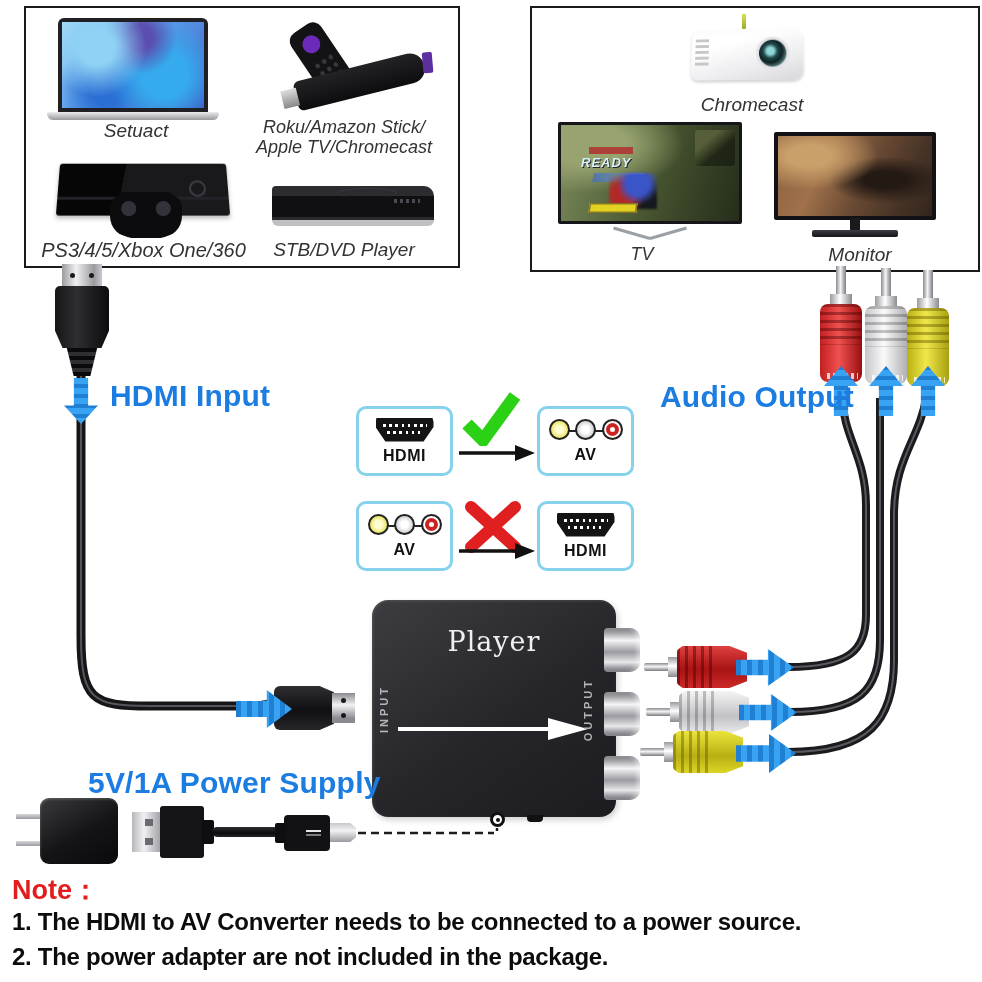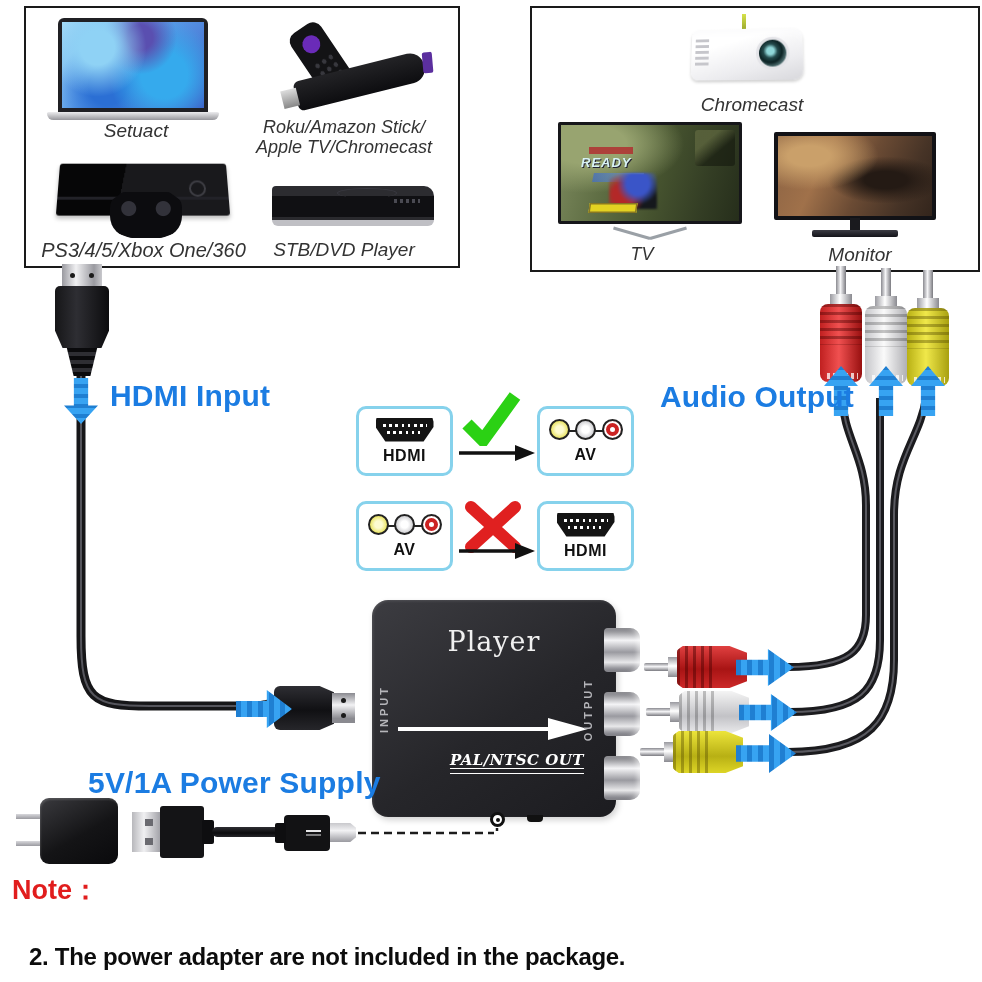--- a/index.html
+++ b/index.html
@@ -375,23 +375,20 @@
   <div class="conv-box" style="left:537px;top:501px;">
     <div class="ic-hdmi"></div>
     <div class="conv-label">HDMI</div>
   </div>
 
   <div class="converter">
     <div class="cv-brand">Player</div>
     <svg class="cv-arrow" width="192" height="26" viewBox="0 0 192 26">
       <polygon points="0,11 150,11 150,2 190,13 150,24 150,15 0,15" fill="#ffffff"></polygon>
     </svg>
-    <div class="cv-std-wrap">
-      <span class="cv-std">PAL/NTSC OUT</span>
-    </div>
     <div class="vtext" style="left:6px;top:85px;">INPUT</div>
     <div class="vtext" style="left:210px;top:78px;">OUTPUT</div>
     <div class="cv-jack" style="top:28px;"></div>
     <div class="cv-jack" style="top:92px;"></div>
     <div class="cv-jack" style="top:156px;"></div>
     <div class="cv-port"></div>
     <div class="cv-switch"></div>
   </div>
 
   <div class="rca-h rca-red" style="left:644px;top:646px;">
@@ -437,15 +434,16 @@
   <div class="pw-prong" style="left:16px;top:814px;"></div>
   <div class="pw-prong" style="left:16px;top:841px;"></div>
   <div class="pw-body"></div>
   <div class="usbA-metal"></div>
   <div class="usbA-house"></div>
   <div class="pw-cable"></div>
   <div class="usbM-house"></div>
   <div class="usbM-tip"></div>
 
   <div class="note-head">Note：</div>
-  <div class="note-line" style="top:943px;margin-left:17px;">2. The power adapter are not included in the package.</div>
+  <div class="note-line" style="top:908px;">1. The HDMI to AV Converter needs to be connected to a power source.</div>
+  <div class="note-line" style="top:943px;">2. The power adapter are not included in the package.</div>
 
 </div>
 
 </body></html>

